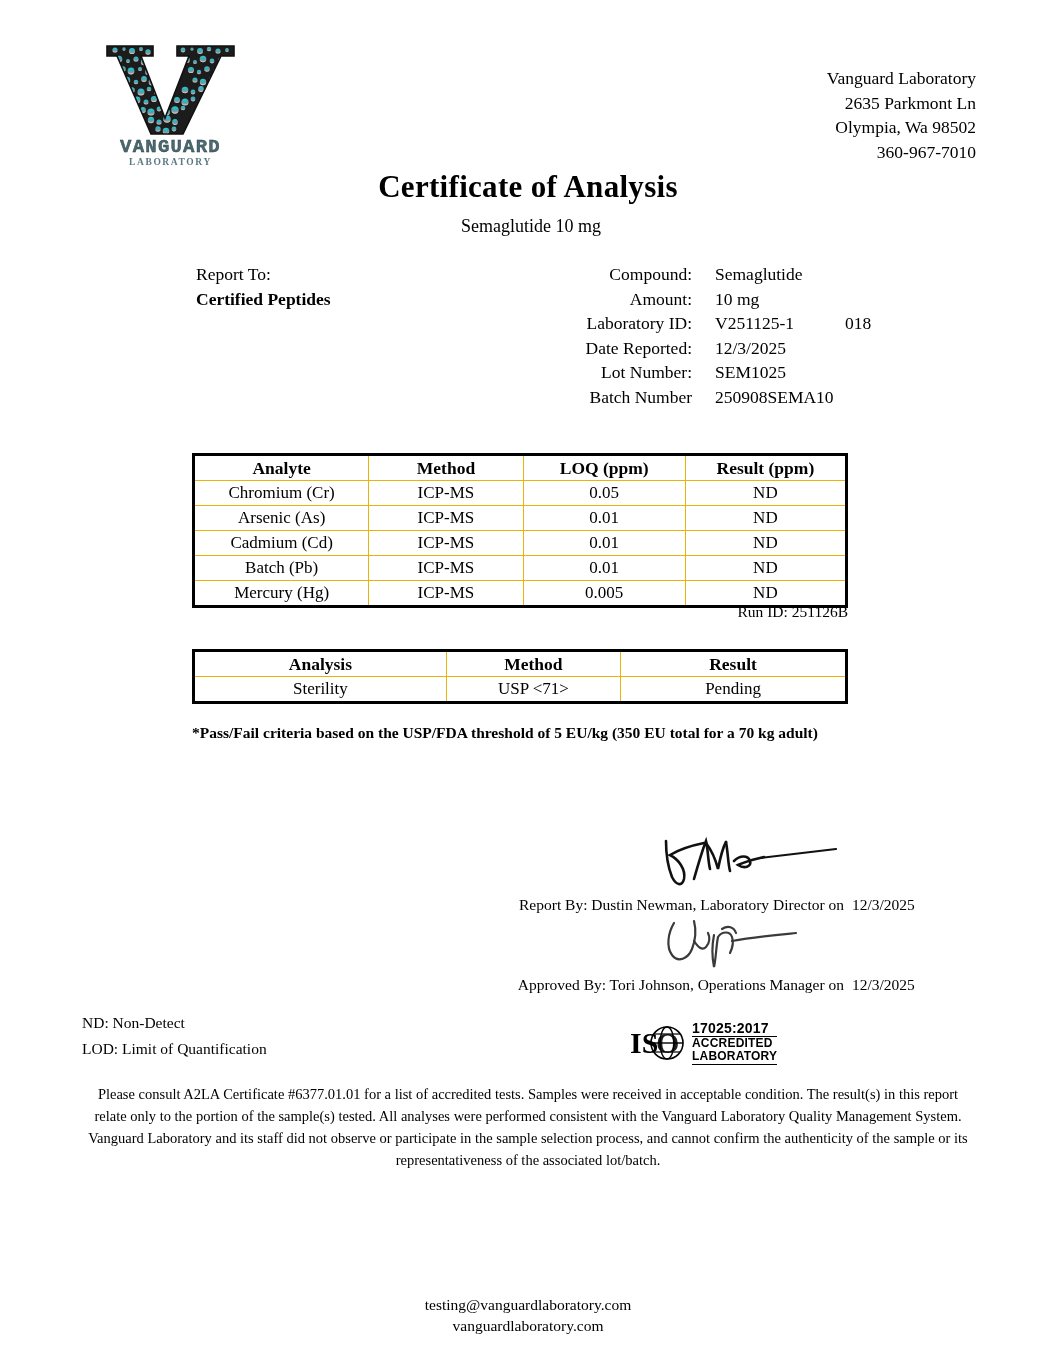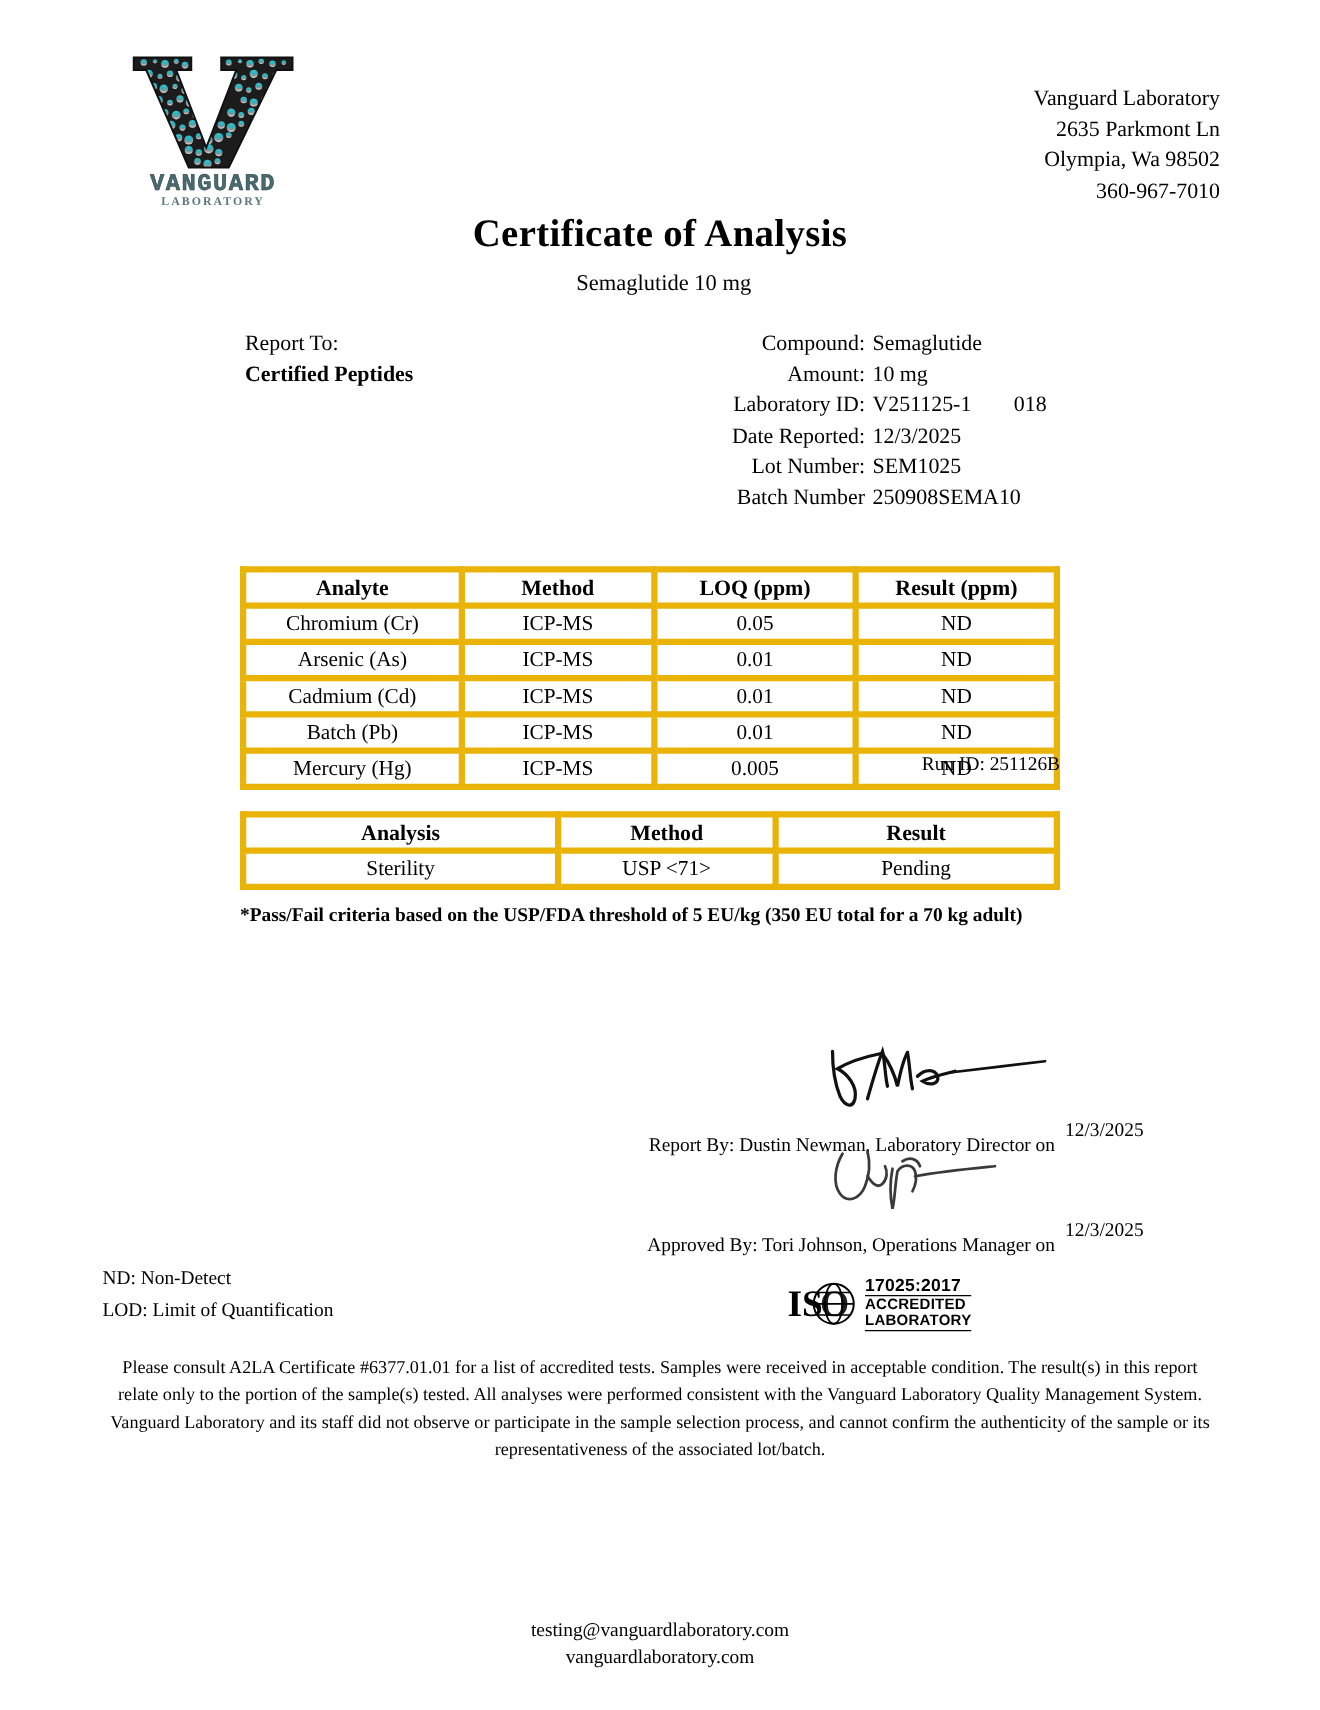--- a/index.html
+++ b/index.html
@@ -113,39 +113,40 @@
     position: absolute;
     left: 520px;
     top: 0;
     width: 400px;
   }
   .meta-row {
     display: flex;
     font-size: 17.5px;
     line-height: 24.5px;
     white-space: nowrap;
+    gap: 17px;
   }
   .meta-row .mk {
     width: 172px;
     text-align: right;
     padding-right: 6px;
     flex: 0 0 auto;
   }
   .meta-row .mv { flex: 0 0 auto; }
   .meta-row .mv2 { padding-left: 34px; }
 
   
   .tbl {
     position: absolute;
     border-collapse: collapse;
     border: 3px solid #000;
     background: #fff;
   }
   .tbl td, .tbl th {
-    border: 5px solid #eab308;
+    border: 1px solid #eab308;
     font-size: 17px;
     line-height: 20px;
     text-align: center;
     padding: 2px 4px;
     height: 20px;
     font-weight: normal;
   }
   .tbl th {
     font-weight: bold;
     font-size: 17.5px;
@@ -199,21 +200,20 @@
     left: 0;
     width: 1056px;
     font-size: 15.5px;
     line-height: 20px;
   }
   .sig-line .sl-txt {
     position: absolute;
     left: 0;
     width: 844px;
     text-align: right;
-    margin-top: 12px;
   }
   .sig-line .sl-date {
     position: absolute;
     left: 852px;
     white-space: nowrap;
   }
   #sig-report .sig-line { top: 60px; }
   #sig-approve .sig-line { top: 60px; }
 
   

